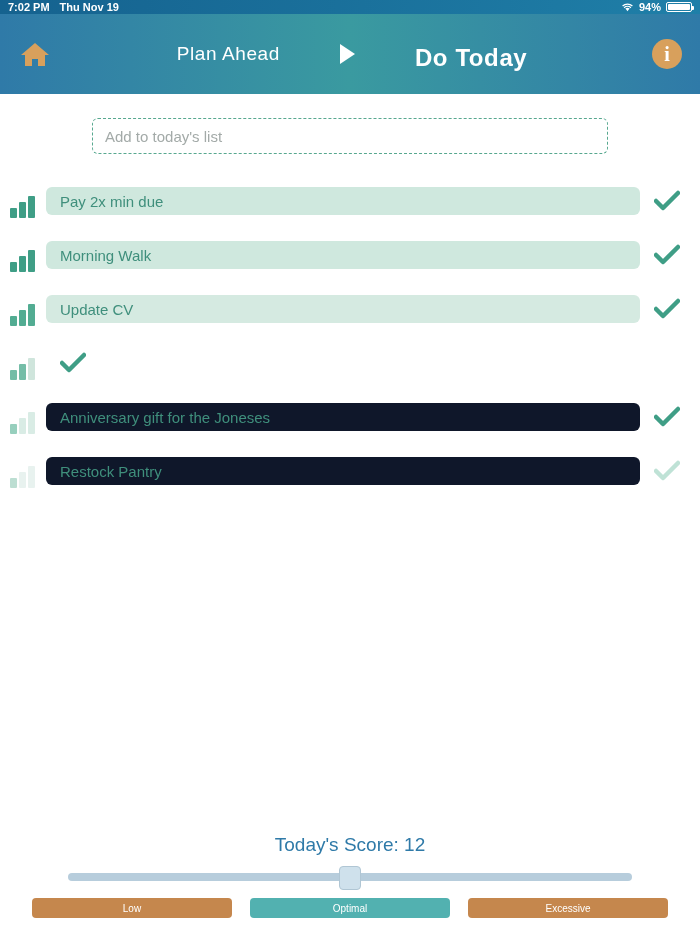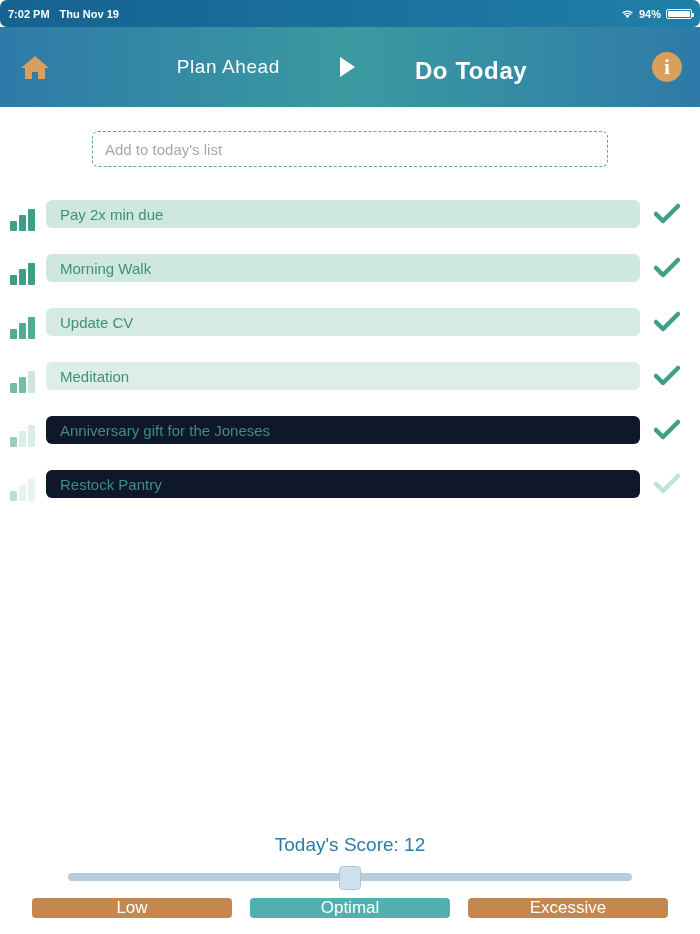--- a/index.html
+++ b/index.html
@@ -10,31 +10,30 @@
     width: 700px;
     height: 934px;
     background: #ffffff;
     font-family: "Liberation Sans", sans-serif;
     overflow: hidden;
     position: relative;
   }
 
   
   .status-bar {
-    height: 27px;
+    height: 14px;
     background: #1f6a9b;
     background: linear-gradient(to right, #15628f, #1f7fa8);
     color: #ffffff;
     font-size: 11px;
     font-weight: bold;
     display: flex;
     align-items: center;
     padding: 0 8px;
     box-sizing: border-box;
-    border-radius: 7px;
   }
   .status-left {
     display: flex;
     align-items: center;
     gap: 10px;
   }
   .status-right {
     margin-left: auto;
     display: flex;
     align-items: center;
@@ -252,21 +251,21 @@
     display: flex;
     justify-content: center;
     gap: 18px;
     margin-top: 10px;
   }
   .zone {
     width: 200px;
     height: 20px;
     border-radius: 4px;
     color: #ffffff;
-    font-size: 17px;
+    font-size: 10px;
     display: flex;
     align-items: center;
     justify-content: center;
     cursor: pointer;
   }
   .zone.low { background: #c5874d; }
   .zone.optimal { background: #52b1b0; }
   .zone.excessive { background: #c5874d; }
 </style>
 </head>
@@ -360,23 +359,20 @@
           </svg>
       </div>
     </div>
 
     <div class="task-row">
       <div class="bars-icon">
         <span class="b1" style="background:#74bda7"></span>
         <span class="b2" style="background:#74bda7"></span>
         <span class="b3" style="background:#cfe5dc"></span>
       </div>
-      <div class="task-pill" style="background:#ddeee8">
-        <span>Meditation</span>
-      </div>
       <div class="check-icon">
         <svg width="26" height="22" viewBox="0 0 26 22">
             <path d="M2 11 L9 18 L24 3" stroke="#3f9e86" stroke-width="4.5" fill="none" stroke-linecap="round" stroke-linejoin="round"></path>
           </svg>
       </div>
     </div>
 
     <div class="task-row">
       <div class="bars-icon">
         <span class="b1" style="background:#97cfbd"></span>

